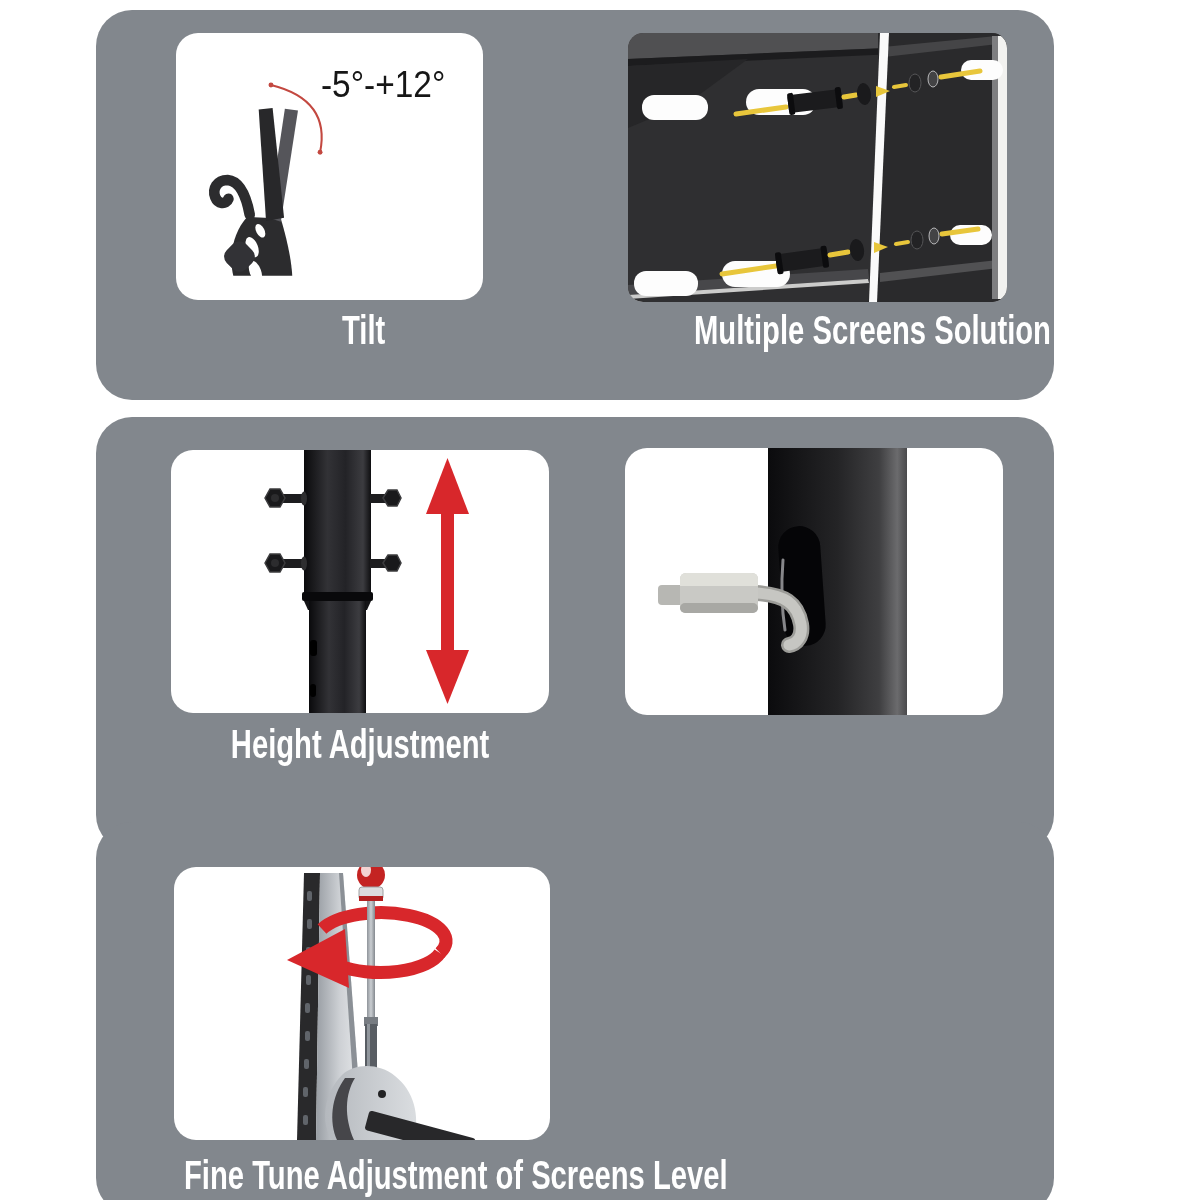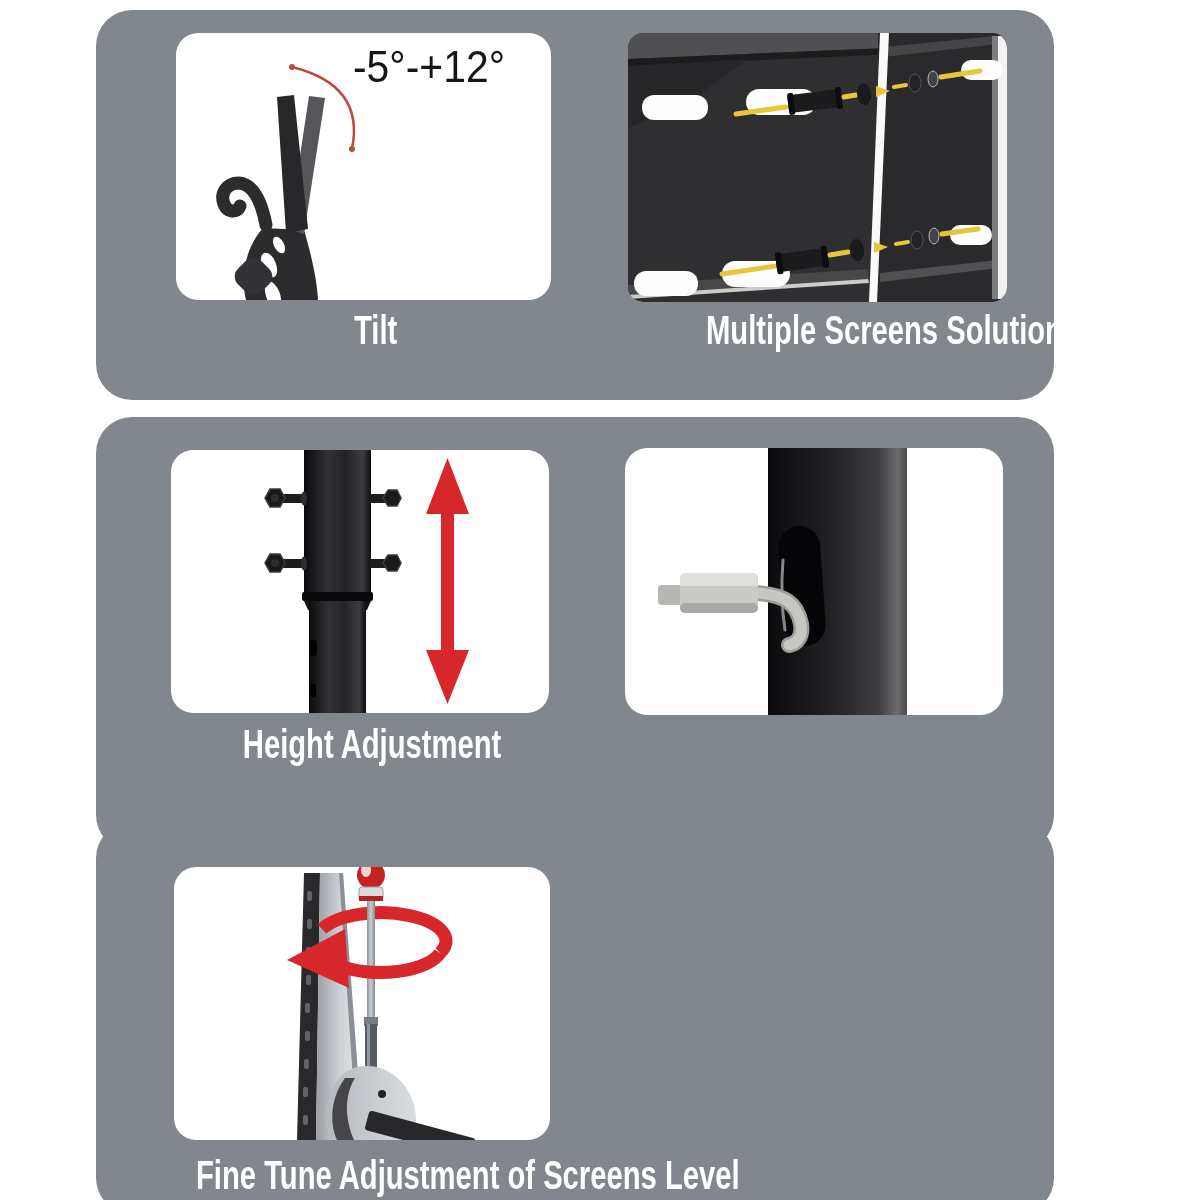--- a/index.html
+++ b/index.html
@@ -10,27 +10,27 @@
   html,body{margin:0;padding:0;}
   body{width:1200px;height:1200px;overflow:hidden;background:var(--page-bg);
        font-family:"Liberation Sans","DejaVu Sans",sans-serif;}
   #canvas{position:relative;width:1200px;height:1200px;background:var(--page-bg);}
   .panel{position:absolute;left:96px;width:958px;background:var(--panel-gray);border-radius:36px;}
   #panel-1{top:10px;height:390px;}
   #panel-2{top:417px;height:434px;}
   #panel-3{top:822px;height:392px;}
   .card{position:absolute;background:var(--card-bg);border-radius:22px;overflow:hidden;}
   .card svg{display:block;width:100%;height:100%;}
-  #card-tilt{left:80px;top:23px;width:375px;height:267px;}
+  #card-tilt{left:80px;top:23px;width:307px;height:267px;}
   #card-screens{left:532px;top:23px;width:379px;height:269px;border-radius:15px;}
   #card-height{left:75px;top:33px;width:378px;height:263px;}
   #card-cable{left:529px;top:31px;width:378px;height:267px;}
   #card-finetune{left:78px;top:45px;width:376px;height:273px;}
   .caption{position:absolute;color:var(--caption-text);font-weight:700;font-size:40px;
-           line-height:40px;text-align:center;white-space:nowrap;margin-left:12px;}
+           line-height:40px;text-align:center;white-space:nowrap;}
   .caption>span{display:inline-block;transform:scaleX(.73);transform-origin:50% 50%;}
   #caption-tilt{left:80px;width:375px;top:300px;}
   #caption-screens{left:532px;width:379px;top:300px;}
   #caption-height{left:75px;width:378px;top:307px;}
   #caption-cable{left:529px;width:378px;top:307px;}
   #caption-finetune{left:88px;top:333px;text-align:center;}
   #caption-finetune>span{transform-origin:0 50%;}
   .svg-annotation{font-family:"Liberation Sans","DejaVu Sans",sans-serif;}
 </style>
 </head>

